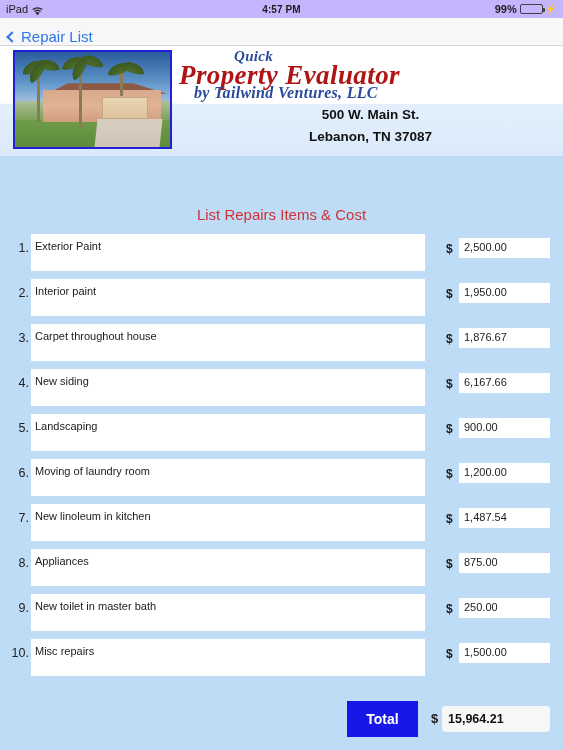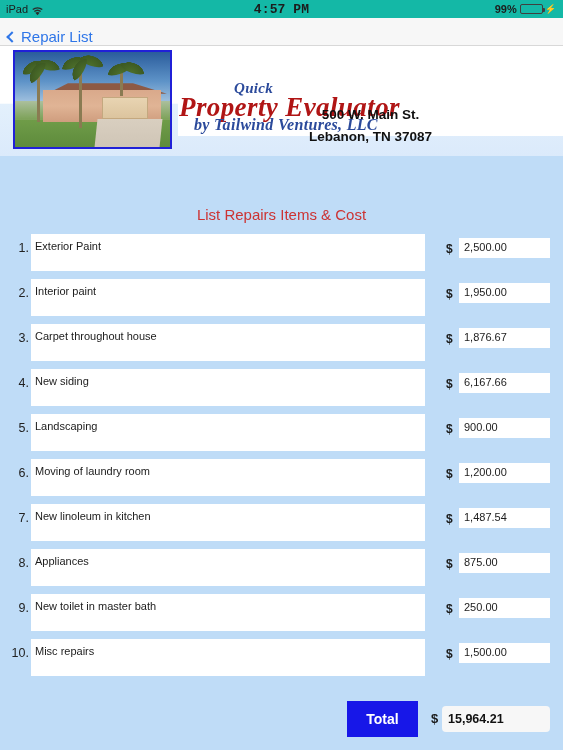--- a/index.html
+++ b/index.html
@@ -18,40 +18,39 @@
     height: 750px;
     background: #bfdcf7;
   }
 
   
   .status-bar {
     position: absolute;
     top: 0; left: 0;
     width: 563px;
     height: 18px;
-    background: #14b8a6;
+    background: #c4b5fd;
     display: flex;
     align-items: center;
     font-size: 11px;
     color: #1c1c1c;
     padding: 0 6px;
   }
   .sb-left {
     display: flex;
     align-items: center;
     gap: 4px;
   }
   .sb-center {
     position: absolute;
     left: 0; right: 0;
     text-align: center;
     font-weight: bold;
-    font-size: 13px;
+    font-size: 10px;
     letter-spacing: 0.1px;
-    font-family: Liberation Mono, monospace;
   }
   .sb-right {
     position: absolute;
     right: 6px;
     display: flex;
     align-items: center;
     gap: 3px;
     font-size: 11px;
     font-weight: bold;
   }
@@ -163,21 +162,20 @@
     width: 26px; height: 10px;
     background: radial-gradient(ellipse at 50% 100%, #4d6f2b 0%, #3d5a22 70%, transparent 72%);
     border-radius: 50%;
   }
 
   .logo-text {
     position: absolute;
     left: 178px; top: 0px;
     width: 385px; height: 58px;
     background: #ffffff;
-    margin-top: 32px;
   }
   .lt-quick {
     position: absolute;
     left: 56px; top: 2px;
     font-family: "Liberation Serif", serif;
     font-style: italic;
     font-weight: bold;
     font-size: 15px;
     color: #2b4a9b;
     letter-spacing: 0.3px;

